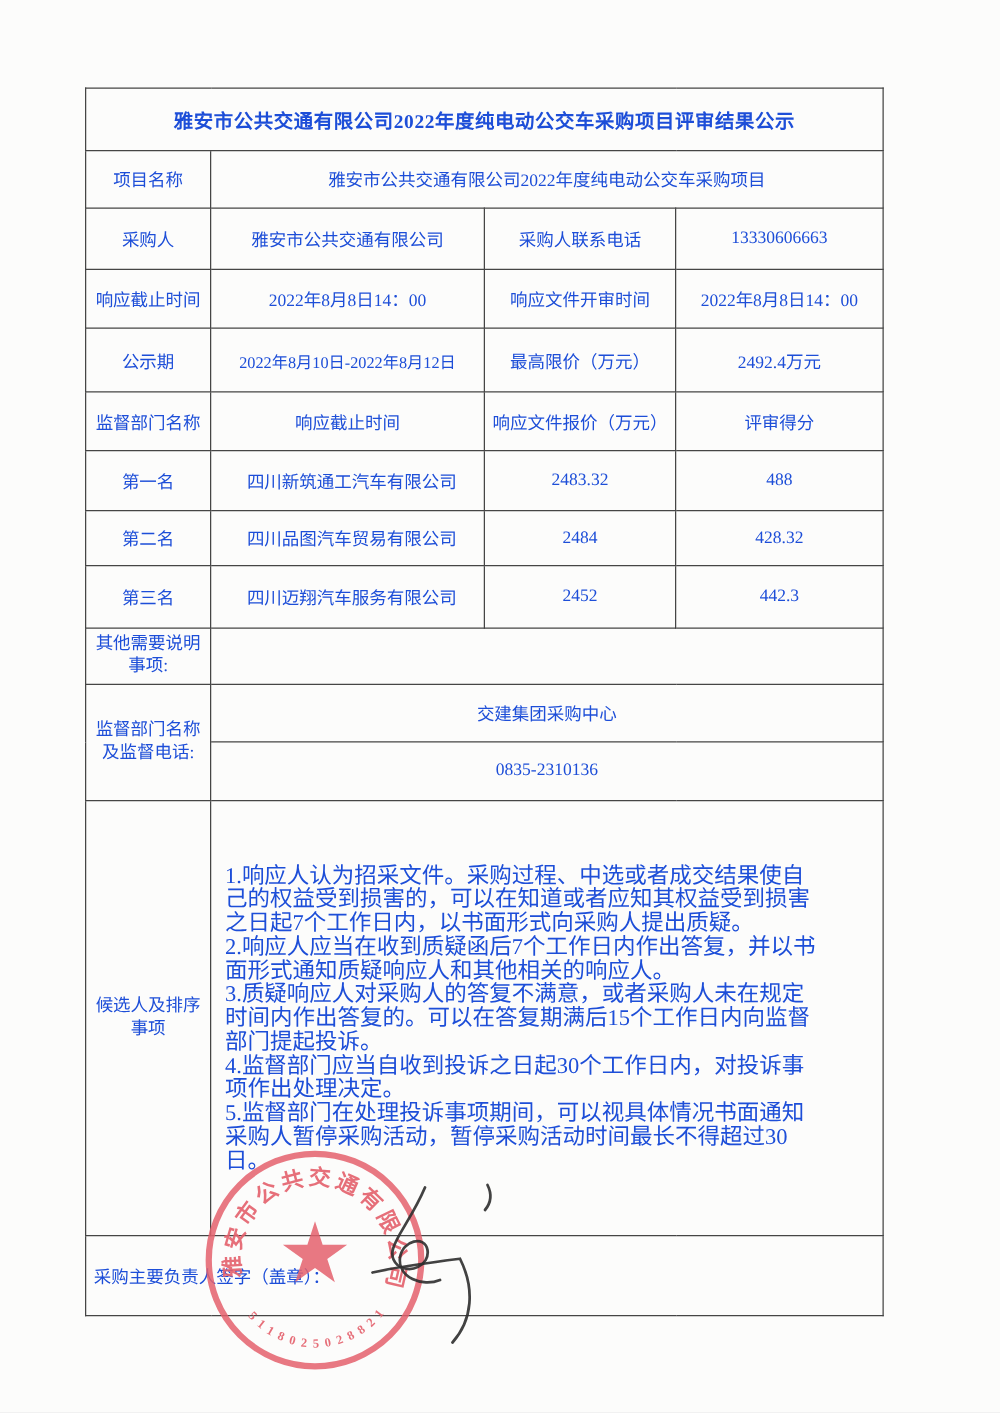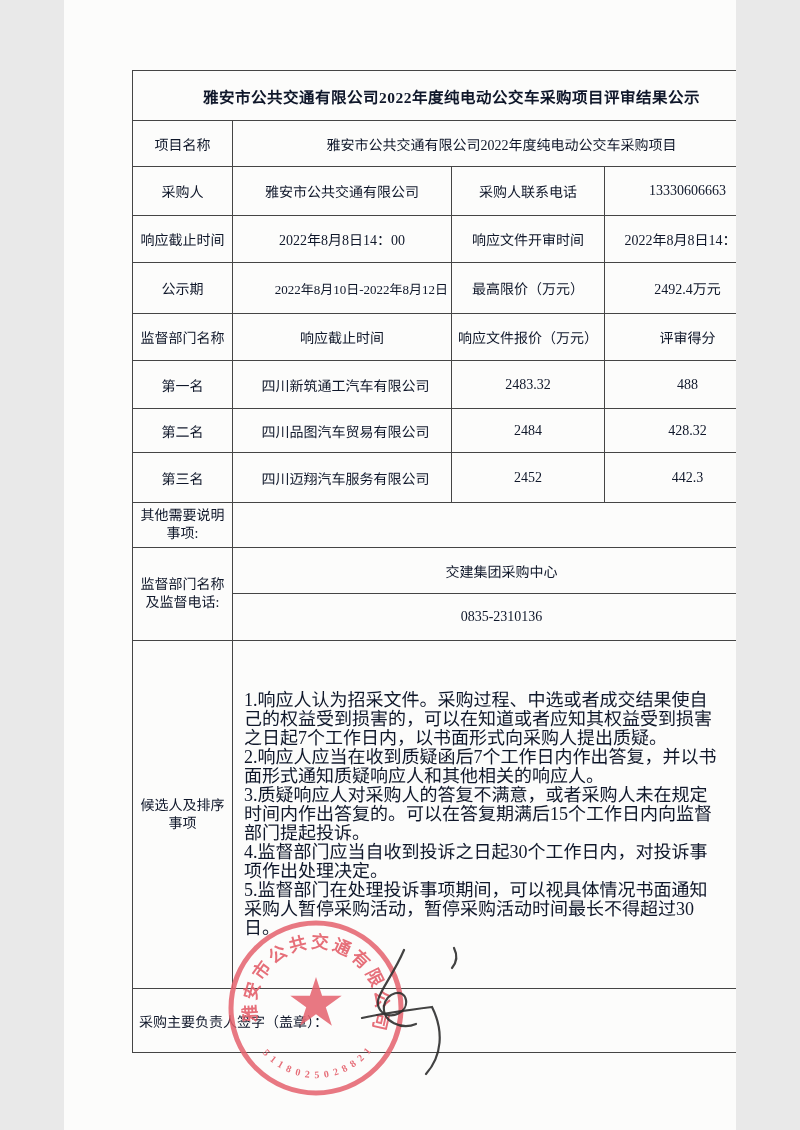--- a/index.html
+++ b/index.html
@@ -1,36 +1,36 @@
 <!DOCTYPE html>
 <html lang="zh-CN" style="--seal: #e4606c;"><head>
 <meta charset="utf-8">
 <style>
   html,body { margin:0; padding:0; background:#e9e9e9; }
   .doc {
-    position:relative; width:672px; height:1130px; margin:0 auto;
+    position:relative; width:800px; height:1130px; margin:0 auto;
     background:#fcfcfb; overflow:hidden;
     font-family:"Liberation Serif","DejaVu Serif",serif;
-    color:#0f172a;
+    color:#1d4ed8;
   }
   table.sheet {
     position:absolute; left:68px; top:70px; width:638px;
     border-collapse:collapse; table-layout:fixed;
   }
   td {
     border:1.6px solid #454545;
     font-size:14px; text-align:center; vertical-align:middle;
     padding:0 3px; overflow:hidden;
   }
   td.title {
     font-weight:bold; font-size:15.5px; letter-spacing:0.5px;
   }
   td.pre { white-space:pre-line; line-height:18px; }
   td.left { text-align:center; padding-left:10px; }
-  td.sm { font-size:13px; white-space:nowrap;text-align:right; }
+  td.sm { font-size:13px; white-space:nowrap; }
   td.nw { white-space:nowrap; }
   td.objection-cell { vertical-align:middle; }
   .objection-text {
     text-align:left; padding:0 42px 0 8px; font-size:18px; line-height:19px;
   }
   td.sign-cell { text-align:left; padding-left:6px; font-size:14px; }
   .overlay { position:absolute; left:0; top:0; pointer-events:none; }
   .seal-ring { fill:none; stroke:var(--seal,#e4606c); stroke-width:5; opacity:0.85; }
   .seal-star { fill:var(--seal,#e4606c); opacity:0.85; }
   .seal-text { fill:var(--seal,#e4606c); opacity:0.9; font-weight:bold;

